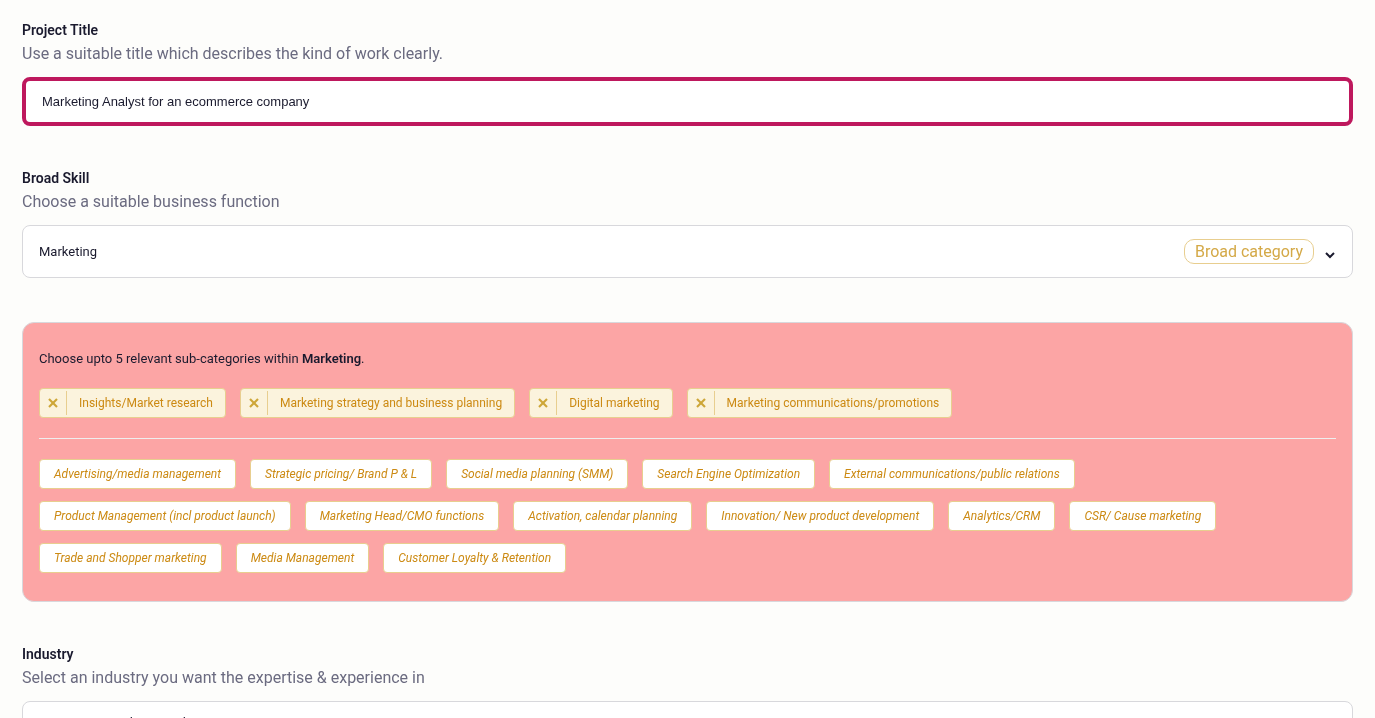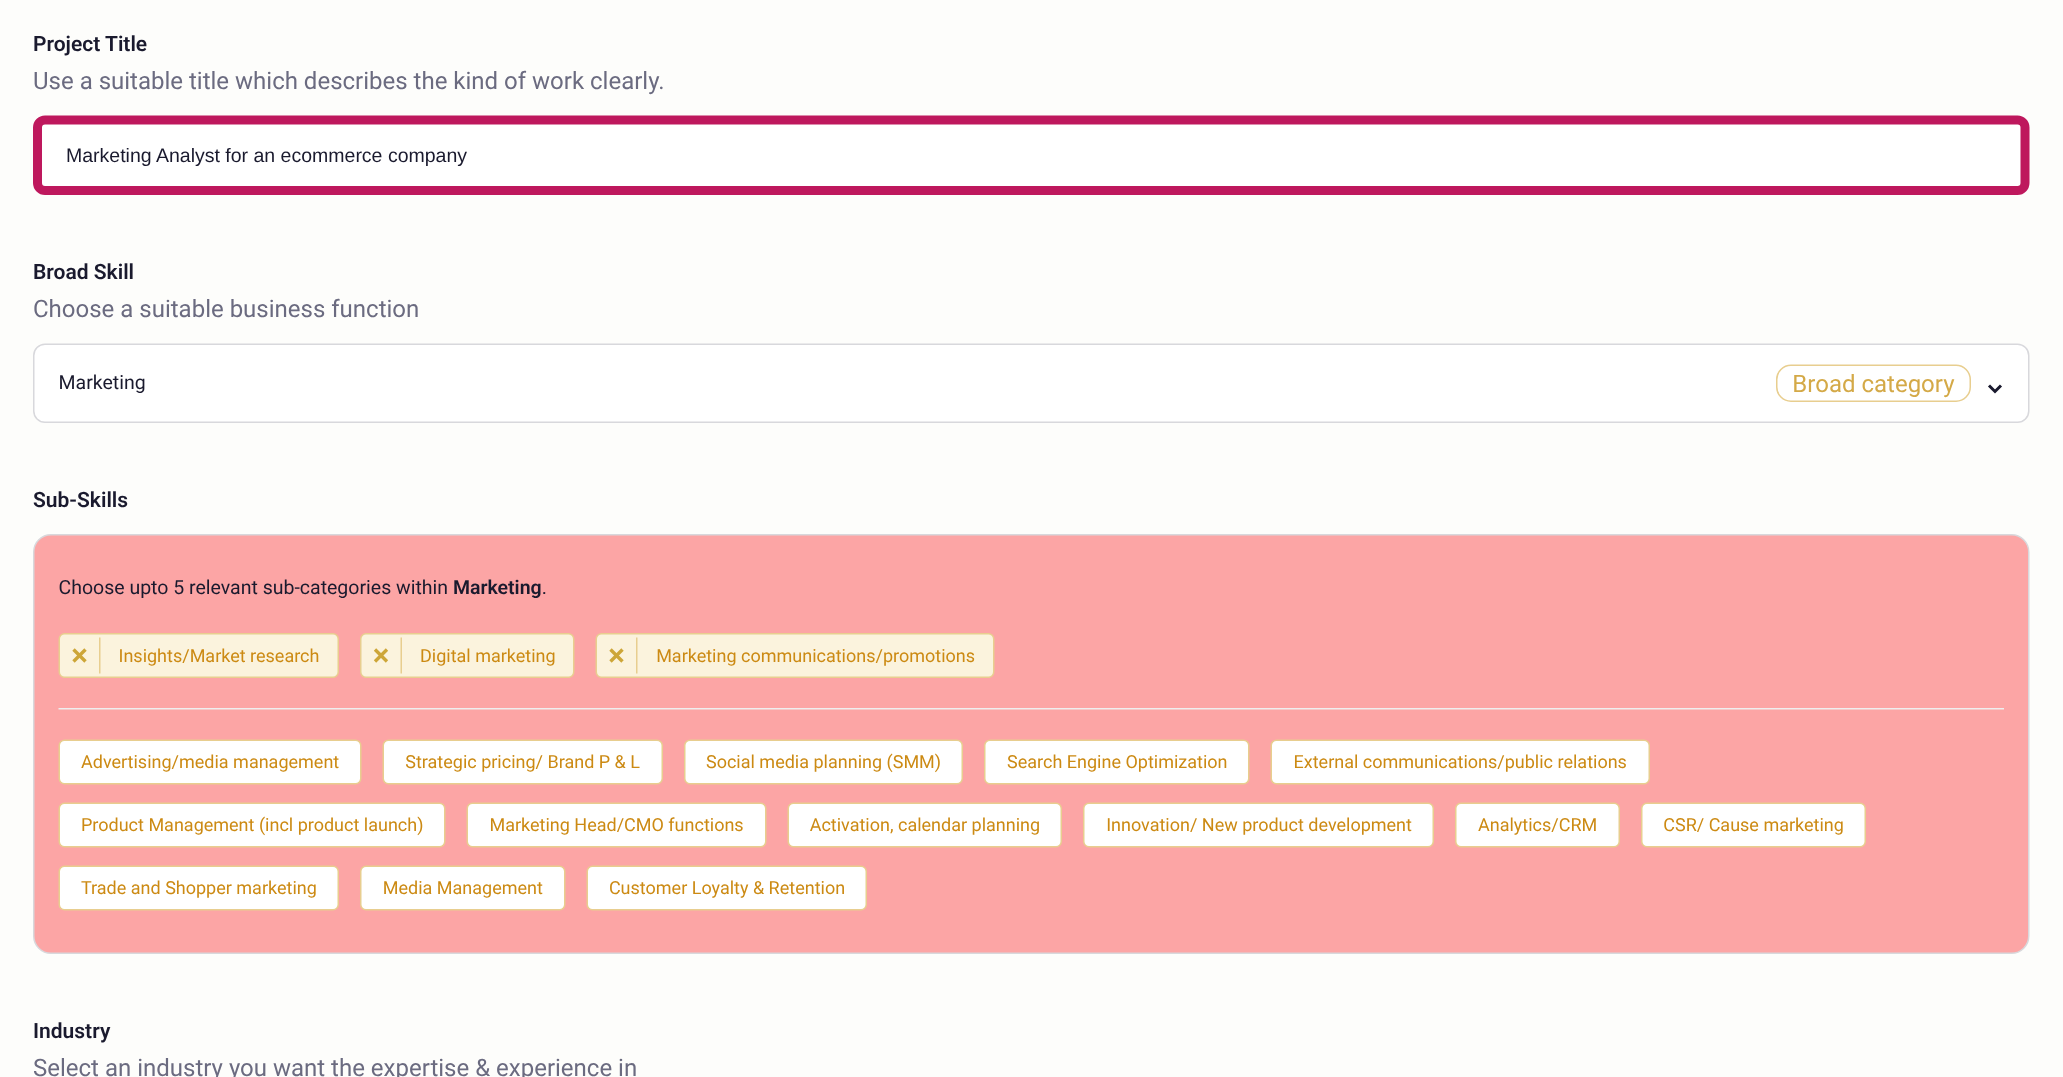--- a/index.html
+++ b/index.html
@@ -26,21 +26,21 @@
     .section-subtitle {
       font-size: 16px;
       color: #6b6b80;
       margin-bottom: 14px;
     }
     .text-input {
       width: 100%;
       padding: 13px 16px;
       font-size: 13px;
       color: #1a1a2e;
-      border: 6px solid #be185d;
+      border: 4px solid #be185d;
       border-radius: 8px;
       background: #fff;
       outline: none;
     }
     .select-wrapper {
       position: relative;
       width: 100%;
       display: flex;
       align-items: center;
       padding: 13px 16px;
@@ -93,20 +93,21 @@
       flex-wrap: wrap;
       gap: 14px;
     }
     .tag-row.selected-row {
       padding-bottom: 20px;
       margin-bottom: 20px;
       border-bottom: 1px solid #eeeeee;
     }
     .tag-row.available-row .tag-chip {
       margin-bottom: 0;
+      font-style: italic;
     }
     .tag-row.available-row {
       row-gap: 12px;
     }
     .tag-chip {
       display: inline-flex;
       align-items: center;
       font-size: 12px;
       border-radius: 4px;
       cursor: pointer;
@@ -158,34 +159,42 @@
     <span class="broad-category-badge">Broad category</span>
     <span class="chevron-down">
       <svg viewBox="0 0 12 12">
           <polyline points="2,4 6,8 10,4"></polyline>
         </svg>
     </span>
   </div>
 </div>
 
 <div class="form-section">
-  <div class="section-title" style="margin-bottom:14px;">Sub-Skills</div>
   <div class="subskills-container">
     <div class="subskills-prompt">
       <span>Choose upto 5 relevant sub-categories within </span><span class="strong">Marketing</span><span>.</span>
     </div>
     <div class="tag-row selected-row" id="selected-tags">
         <div class="tag-chip selected">
           <span class="remove-x">
             <svg viewBox="0 0 10 10" fill="none">
               <line x1="1" y1="1" x2="9" y2="9"></line>
               <line x1="9" y1="1" x2="1" y2="9"></line>
             </svg>
           </span>
           <span class="tag-label">Insights/Market research</span>
+        </div>
+        <div class="tag-chip selected">
+          <span class="remove-x">
+            <svg viewBox="0 0 10 10" fill="none">
+              <line x1="1" y1="1" x2="9" y2="9"></line>
+              <line x1="9" y1="1" x2="1" y2="9"></line>
+            </svg>
+          </span>
+          <span class="tag-label">Marketing strategy and business planning</span>
         </div>
         <div class="tag-chip selected">
           <span class="remove-x">
             <svg viewBox="0 0 10 10" fill="none">
               <line x1="1" y1="1" x2="9" y2="9"></line>
               <line x1="9" y1="1" x2="1" y2="9"></line>
             </svg>
           </span>
           <span class="tag-label">Digital marketing</span>
         </div>

